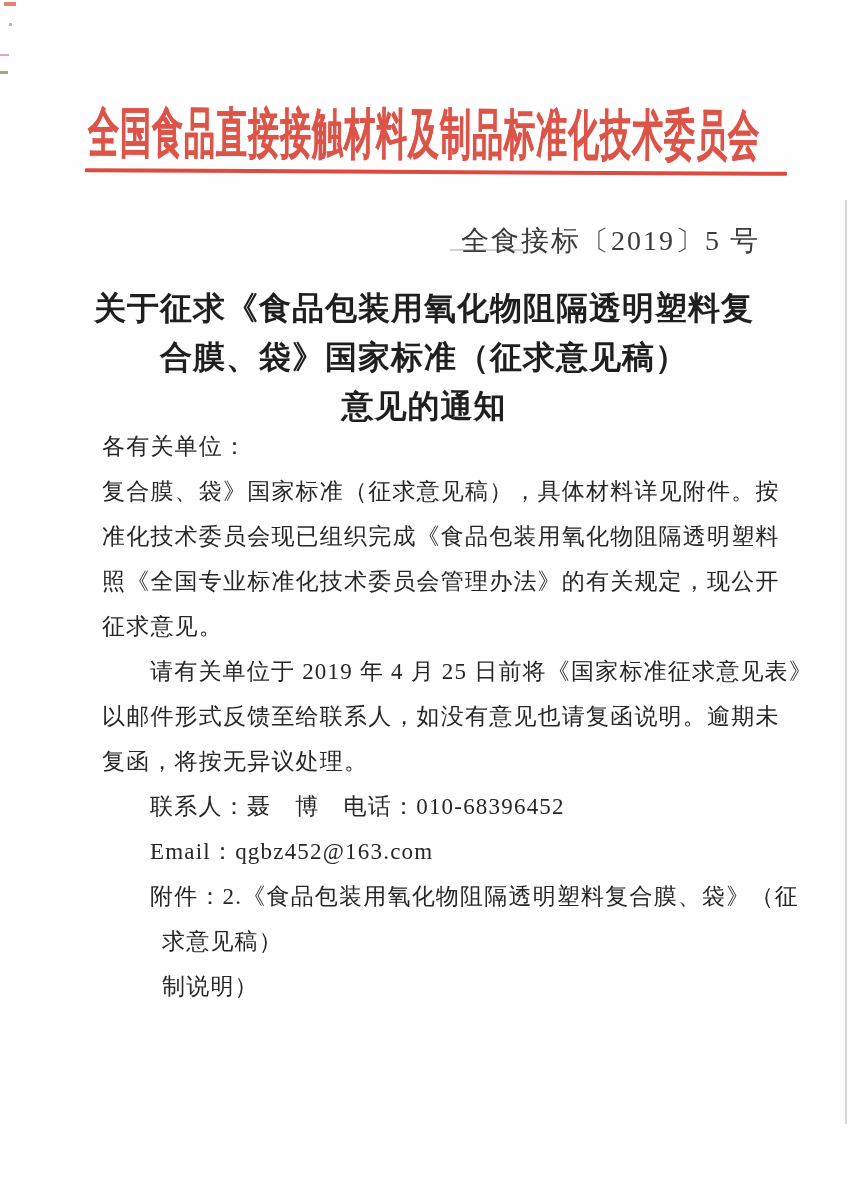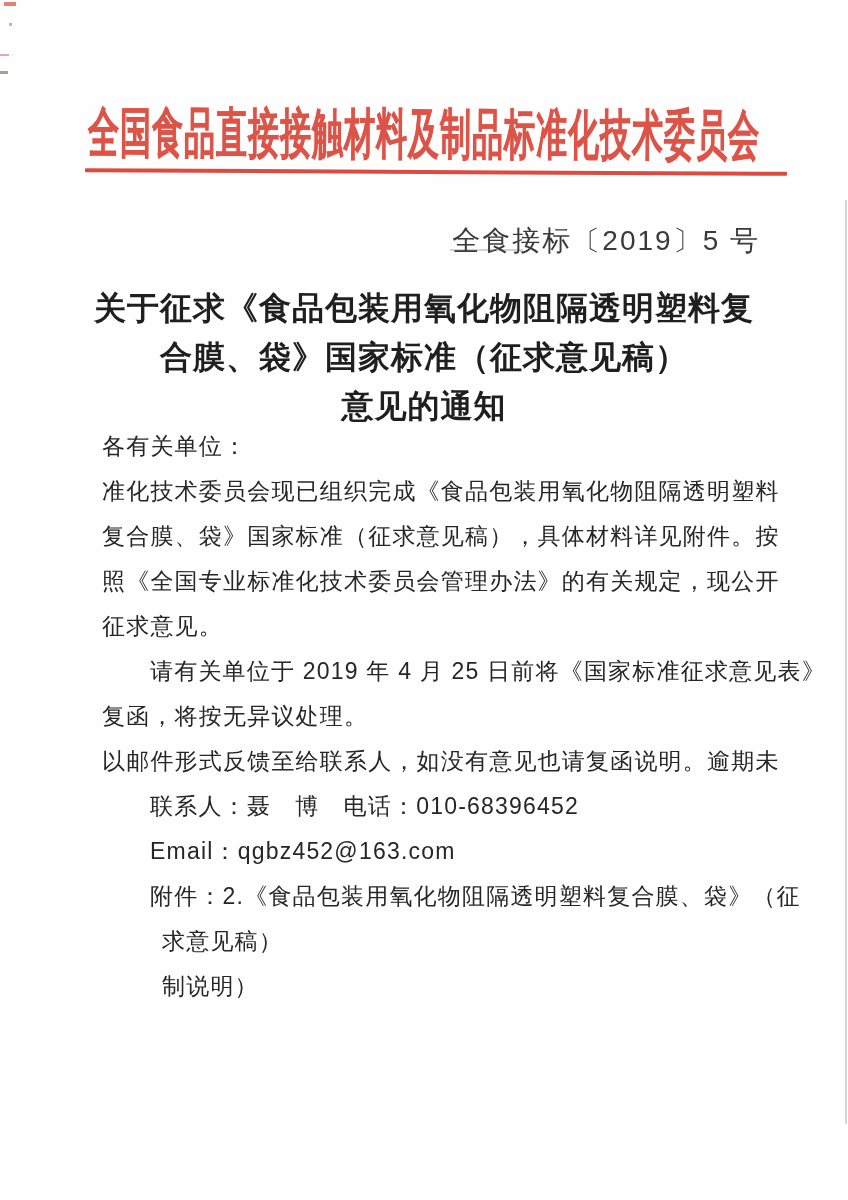--- a/index.html
+++ b/index.html
@@ -9,21 +9,21 @@
     --title-ink:#1f1f1f;
     --paper:#fefefe;
   }
   *{margin:0;padding:0;box-sizing:border-box;}
   html,body{background:#fff;}
   .page{
     position:relative;
     width:848px;height:1124px;
     background:var(--paper);
     overflow:hidden;
-    font-family:Liberation Sans, sans-serif;
+    font-family:Liberation Serif, serif;
     color:var(--ink);
   }
   
   .artifact{position:absolute;pointer-events:none;}
   .a-red-dash{left:4px;top:2px;width:12px;height:4px;background:#e06a5f;opacity:.85;}
   .a-gray-speck{left:9px;top:23px;width:3px;height:3px;background:#9a9a9a;opacity:.7;}
   .a-pink-line{left:0;top:54px;width:9px;height:2px;background:#d98ec1;opacity:.8;}
   .a-olive-line{left:0;top:71px;width:8px;height:3px;background:#8d8d6e;opacity:.8;}
   .a-docnum-line{left:450px;top:249px;width:73px;height:2px;background:#d2d2d2;}
   .a-right-edge{left:845px;top:200px;width:2px;height:1000px;background:#cbcbcb;opacity:.8;}
@@ -111,27 +111,27 @@
   <div class="doc-number">全食接标〔2019〕5 号</div>
 
   <div class="title-block">
     <div class="title-line">关于征求《食品包装用氧化物阻隔透明塑料复</div>
     <div class="title-line">合膜、袋》国家标准（征求意见稿）</div>
     <div class="title-line">意见的通知</div>
   </div>
 
   <div class="body-block">
     <div class="line ind-0">各有关单位：</div>
+    <div class="line ind-0">复合膜、袋》国家标准（征求意见稿），具体材料详见附件。按</div>
     <div class="line ind-0">准化技术委员会现已组织完成《食品包装用氧化物阻隔透明塑料</div>
-    <div class="line ind-0">复合膜、袋》国家标准（征求意见稿），具体材料详见附件。按</div>
     <div class="line ind-0">照《全国专业标准化技术委员会管理办法》的有关规定，现公开</div>
     <div class="line ind-0">征求意见。</div>
     <div class="line ind-2em">请有关单位于 2019 年 4 月 25 日前将《国家标准征求意见表》</div>
+    <div class="line ind-0">以邮件形式反馈至给联系人，如没有意见也请复函说明。逾期未</div>
     <div class="line ind-0">复函，将按无异议处理。</div>
-    <div class="line ind-0">以邮件形式反馈至给联系人，如没有意见也请复函说明。逾期未</div>
     <div class="line ind-2em">联系人：聂　博　电话：010-68396452</div>
     <div class="line ind-2em">Email：qgbz452@163.com</div>
     <div class="line ind-2em">附件：2.《食品包装用氧化物阻隔透明塑料复合膜、袋》（征</div>
     <div class="line ind-att-cont">求意见稿）</div>
     <div class="line ind-att-cont">制说明）</div>
   </div>
 
 </div>
 
 </body></html>

